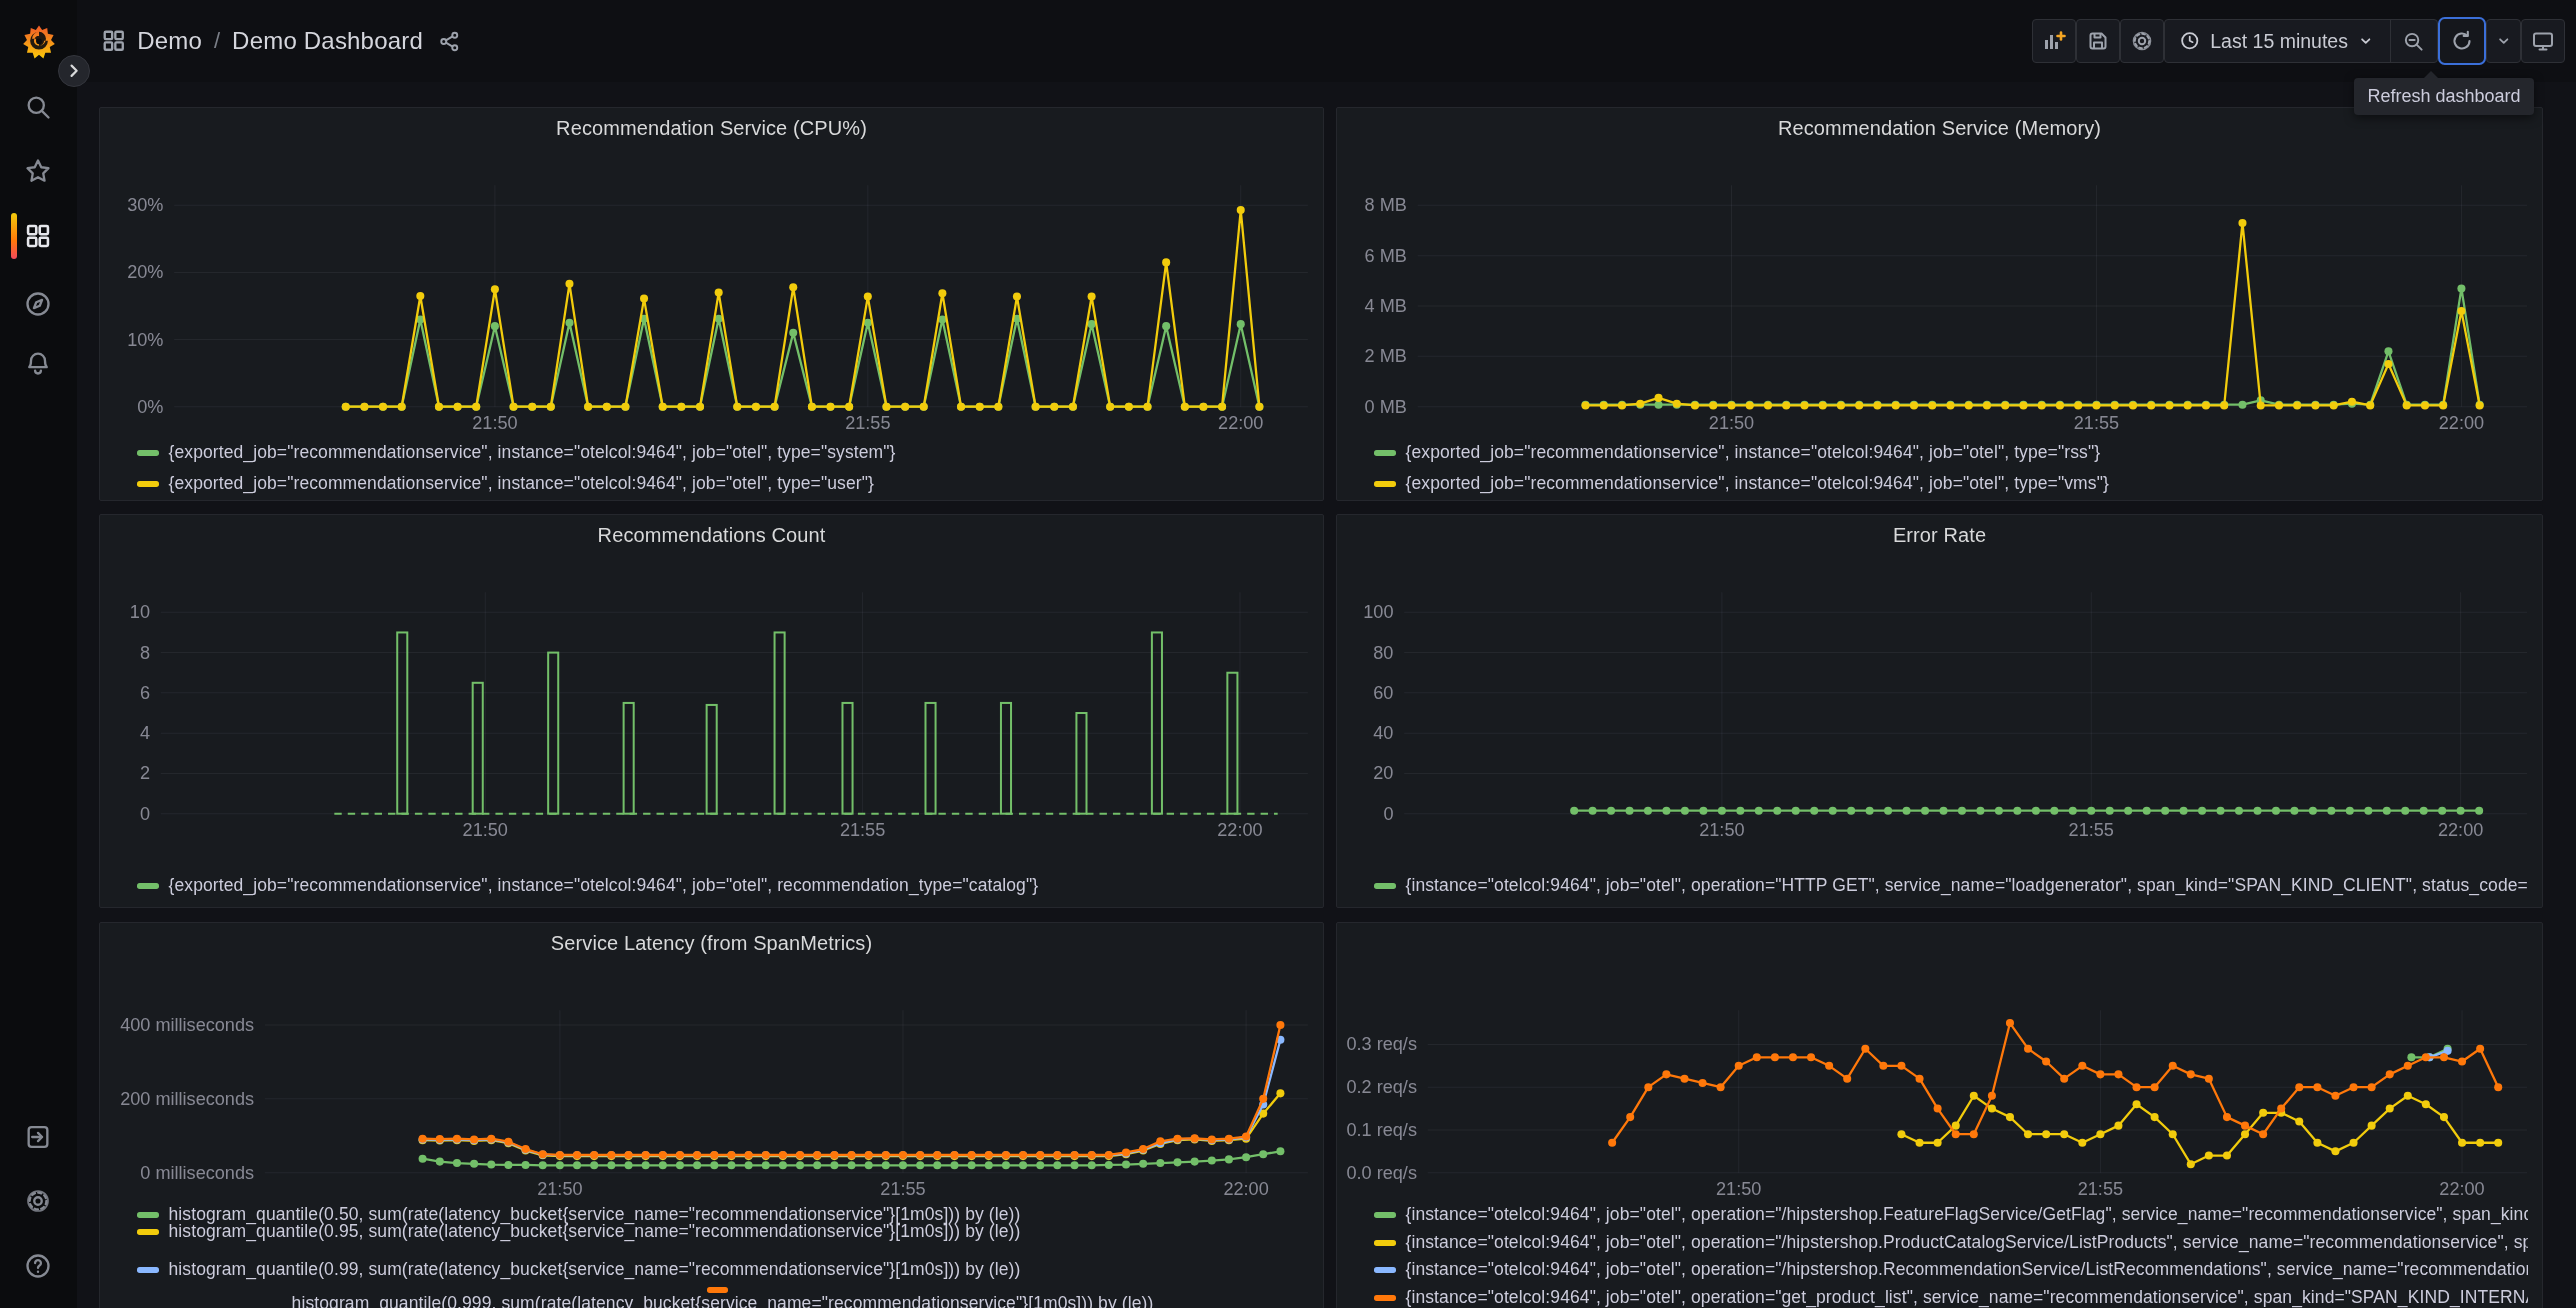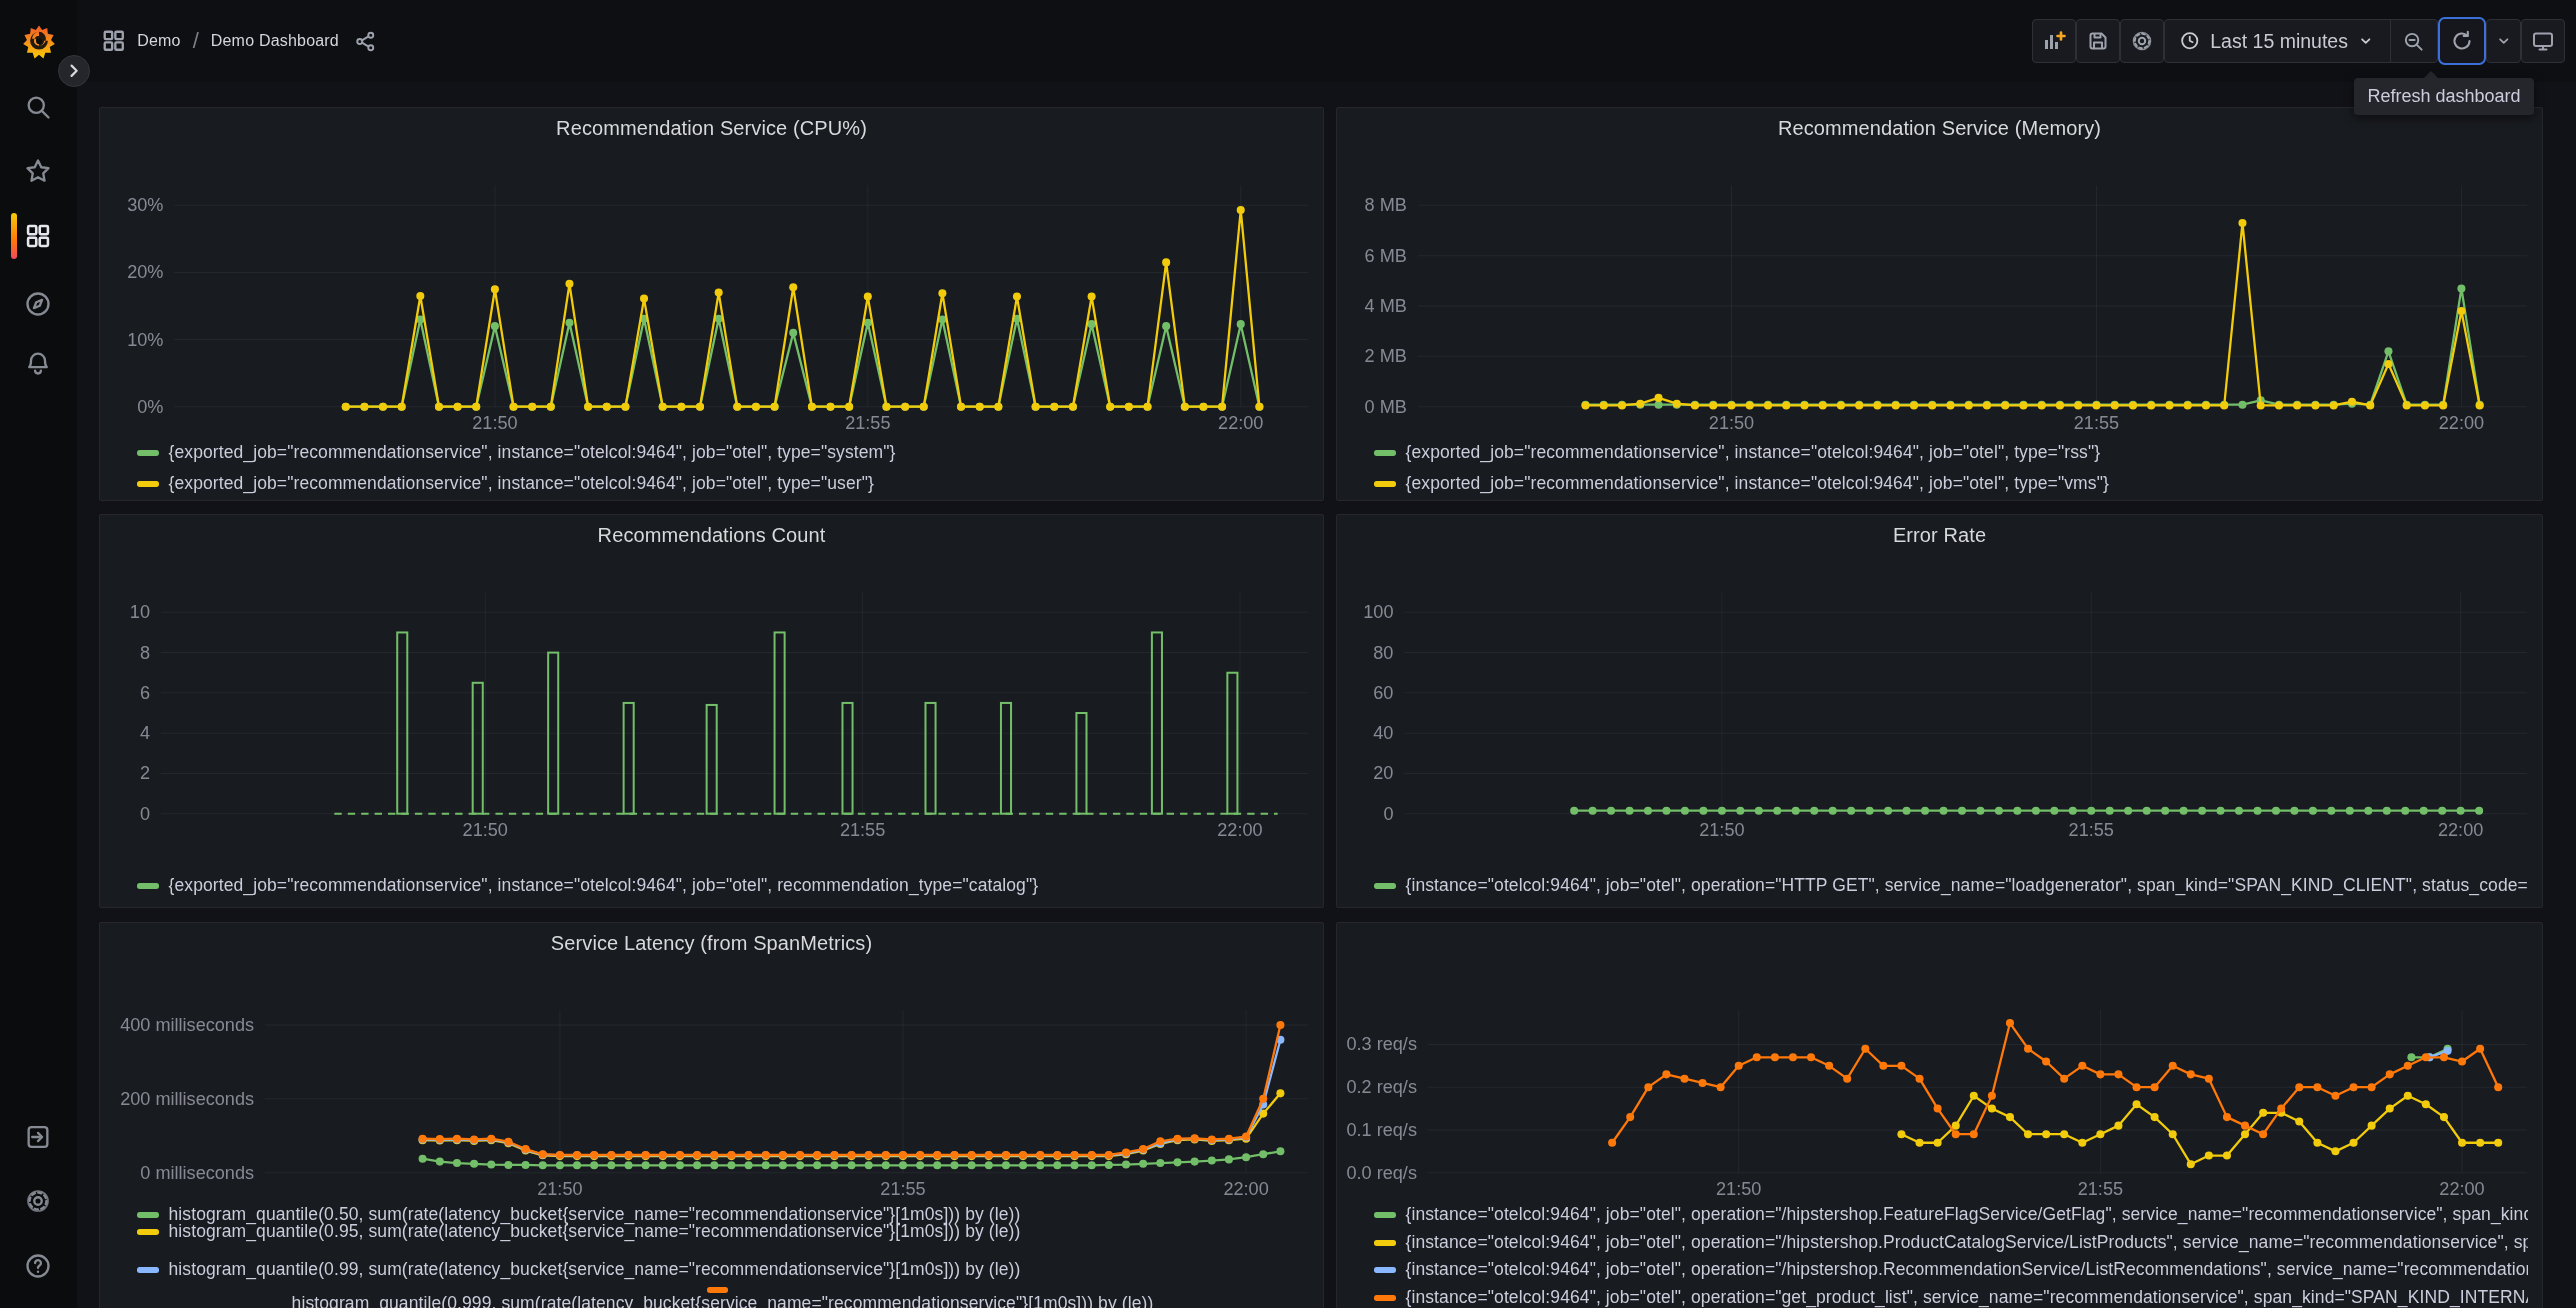--- a/index.html
+++ b/index.html
@@ -13,21 +13,21 @@
   .side-icon.active { color:#e6e7ec; }
   .active-bar { position:absolute; left:10.7px; width:6px; height:46px; border-radius:3.4px;
     background:linear-gradient(180deg,#f2cc0c,#ff780a 60%,#f2495c); }
   .expand-btn { position:absolute; left:58px; top:55px; width:32px; height:32px; border-radius:50%;
     background:#24262c; border:0.7px solid #34363d; color:#d8d9da; display:flex; align-items:center;
     justify-content:center; z-index:9; }
   
   .header { position:absolute; left:77px; top:0; width:2499px; height:82px; background:#0e0f13; }
   .breadcrumb { position:absolute; left:24px; top:0; height:82px; display:flex; align-items:center; gap:10.7px; }
   .crumb-icon { width:25.5px; height:25.5px; color:#9da2ac; }
-  .crumb-text { font-size:16px; color:#d5d6dd; font-weight:500; letter-spacing:0.2px; }
+  .crumb-text { font-size:24px; color:#d5d6dd; font-weight:500; letter-spacing:0.2px; }
   .crumb-sep { font-size:22px; color:#7b7f88; margin:0 1.3px; }
   .share-icon { width:23px; height:23px; color:#9da2ac; margin-left:4px; }
   .toolbar { position:absolute; right:10.7px; top:19px; height:44px; display:flex; align-items:center; }
   .tb-btn { width:44px; height:44px; border:0.7px solid #2e3036; border-radius:4px; background:#181a20;
     display:flex; align-items:center; justify-content:center; color:#9da2ac; }
   .tb-btn svg { width:24px; height:24px; }
   .time-group { height:44px; border:0.7px solid #2e3036; border-radius:4px; background:#181a20;
     display:flex; align-items:center; color:#c9cbd3; }
   .time-main { display:flex; align-items:center; gap:9.4px; padding:0 14.8px; }
   .time-label { font-size:19.5px; font-weight:500; white-space:nowrap; }

